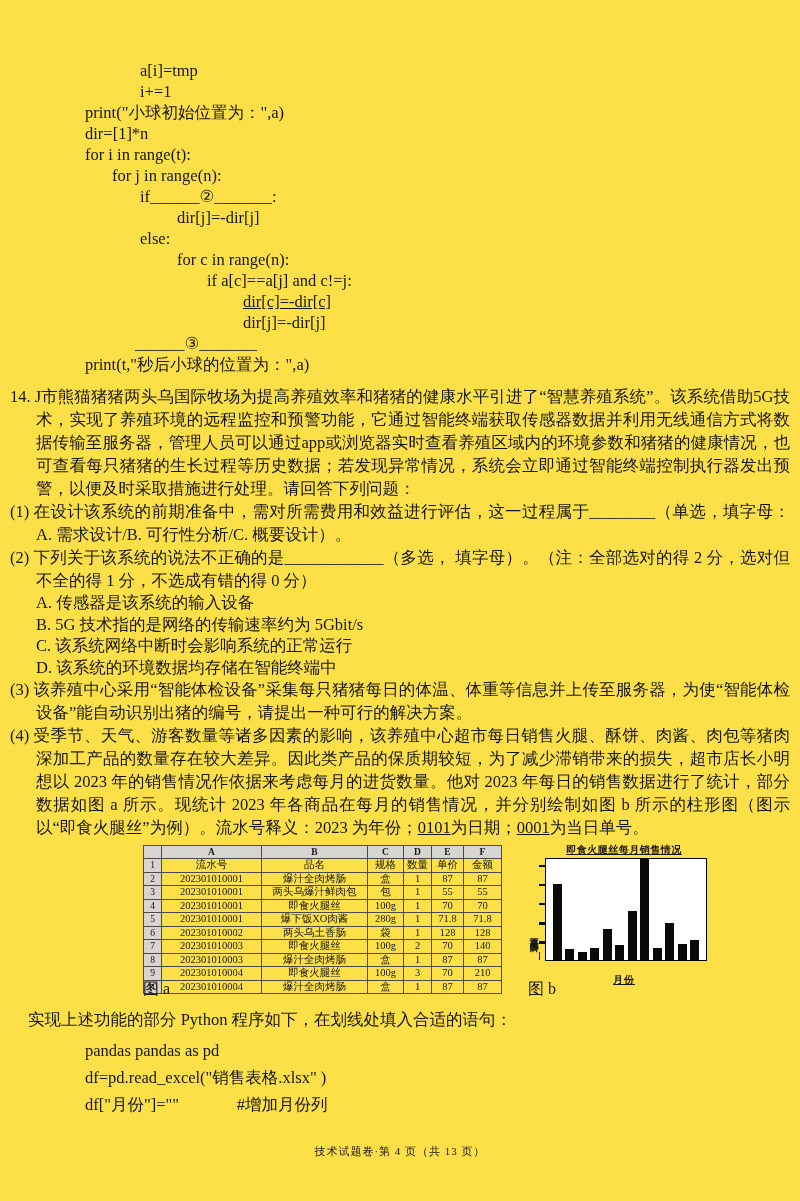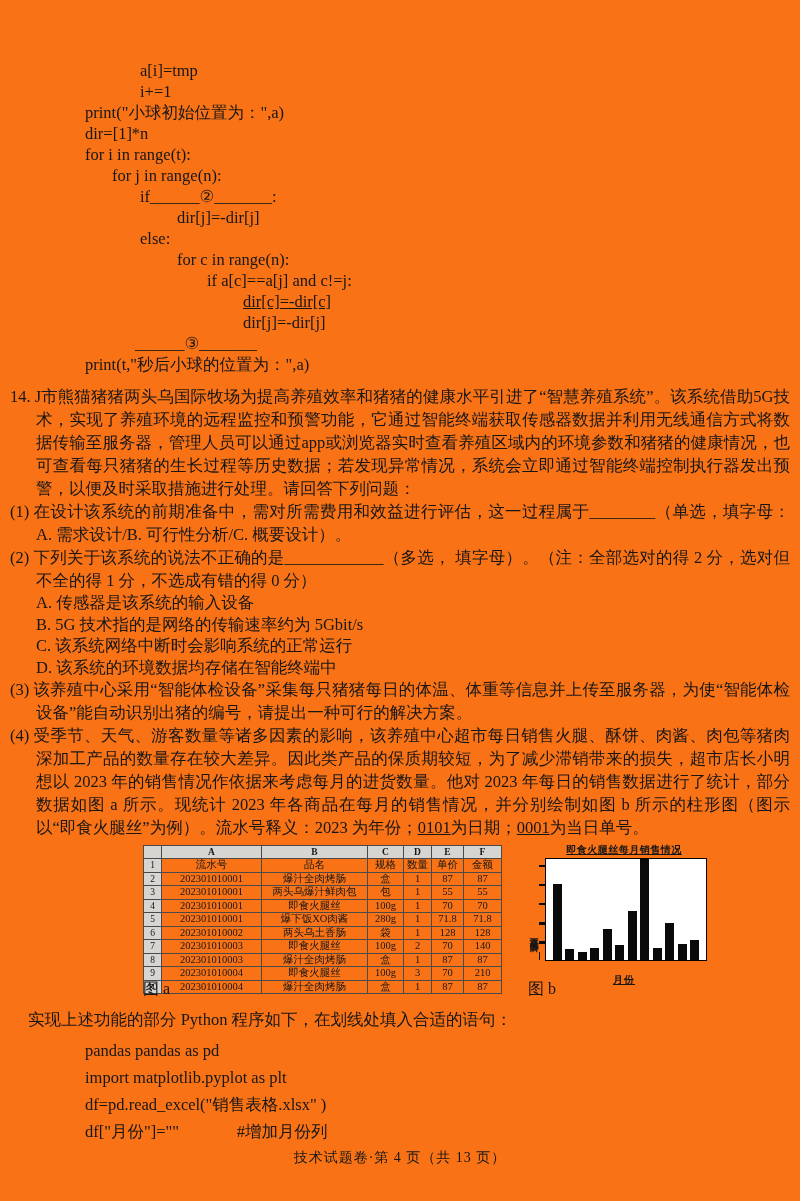--- a/index.html
+++ b/index.html
@@ -1,18 +1,18 @@
 <!DOCTYPE html>
 <html><head>
 <meta charset="utf-8">
 <style>
   html,body { margin:0; padding:0; background:#e8e6e2; }
   .page {
     position:relative; width:800px; height:1201px; margin:0 auto;
-    background:#f97316; color:#161616; overflow:hidden;
+    background:#fde047; color:#161616; overflow:hidden;
     font-family:"Liberation Serif","DejaVu Serif",serif;
   }
   
   .code-top { margin:60px 8px 8px 85px; font-size:16.5px; }
   .code-top .cl { line-height:21px; white-space:pre; }
   
   .content { margin:10px 10px 0 10px; }
   .para {
     font-size:16.5px; line-height:23px; text-align:justify;
     padding-left:26px; text-indent:-26px; margin:0;
@@ -54,22 +54,22 @@
   }
   .bar { width:9px; background:#0a0a0a; }
   .ytick { position:absolute; left:-7px; width:7px; height:2.4px; background:#0a0a0a; }
   .xlab { text-align:center; font-size:10px; font-weight:bold; margin-top:12px; letter-spacing:1px; }
   
   .py-intro { font-size:16.5px; margin:8px 10px 0 18px; }
   .code-bottom { margin:6px 8px 0 75px; font-size:16.5px; }
   .code-bottom .cl { line-height:27px; white-space:pre; }
   
   .footer {
-    position:absolute; bottom:34px; left:0; width:100%;
-    text-align:center; font-size:14px; letter-spacing:1px;
+    position:absolute; bottom:42px; left:0; width:100%;
+    text-align:center; font-size:11px; letter-spacing:1px;
   }
 </style>
 </head>
 <body>
 
 <div class="page">
 
   <div class="code-top">
 
       <div class="cl" style="padding-left: 55px;">a[i]=tmp</div>
@@ -300,21 +300,20 @@
 
       <div class="cap cap-a">图 a</div>
       <div class="cap cap-b">图 b</div>
     </div>
 
     <div class="py-intro">实现上述功能的部分 Python 程序如下，在划线处填入合适的语句：</div>
     <div class="code-bottom">
 
         <div class="cl">pandas pandas as pd</div>
 
-        <div class="cl">import matplotlib.pyplot as plt</div>
 
         <div class="cl">df=pd.read_excel("销售表格.xlsx" )</div>
 
         <div class="cl">df["月份"]=""              #增加月份列</div>
       </div>
 
   </div>
 
   <div class="footer">技术试题卷·第 4 页（共 13 页）</div>
 </div>

